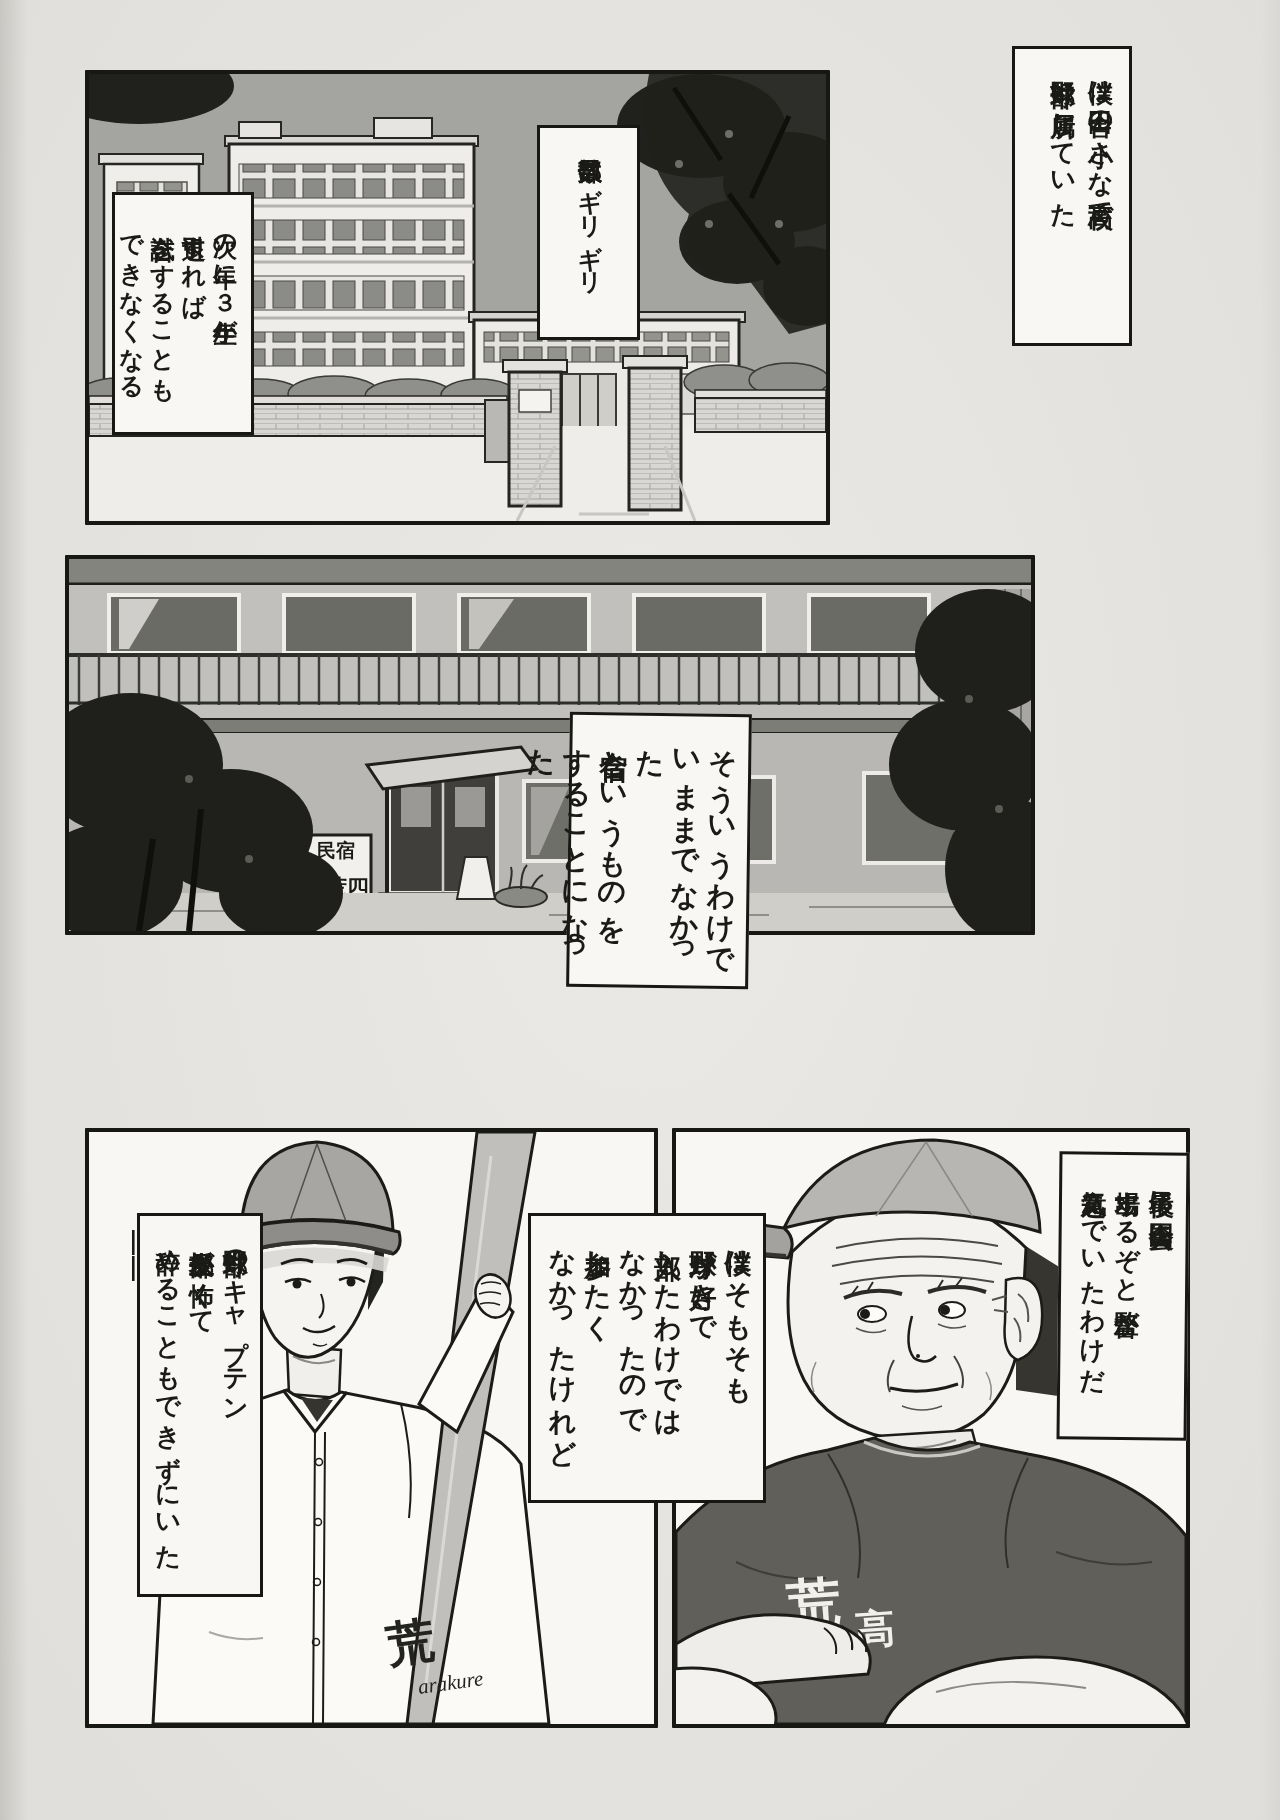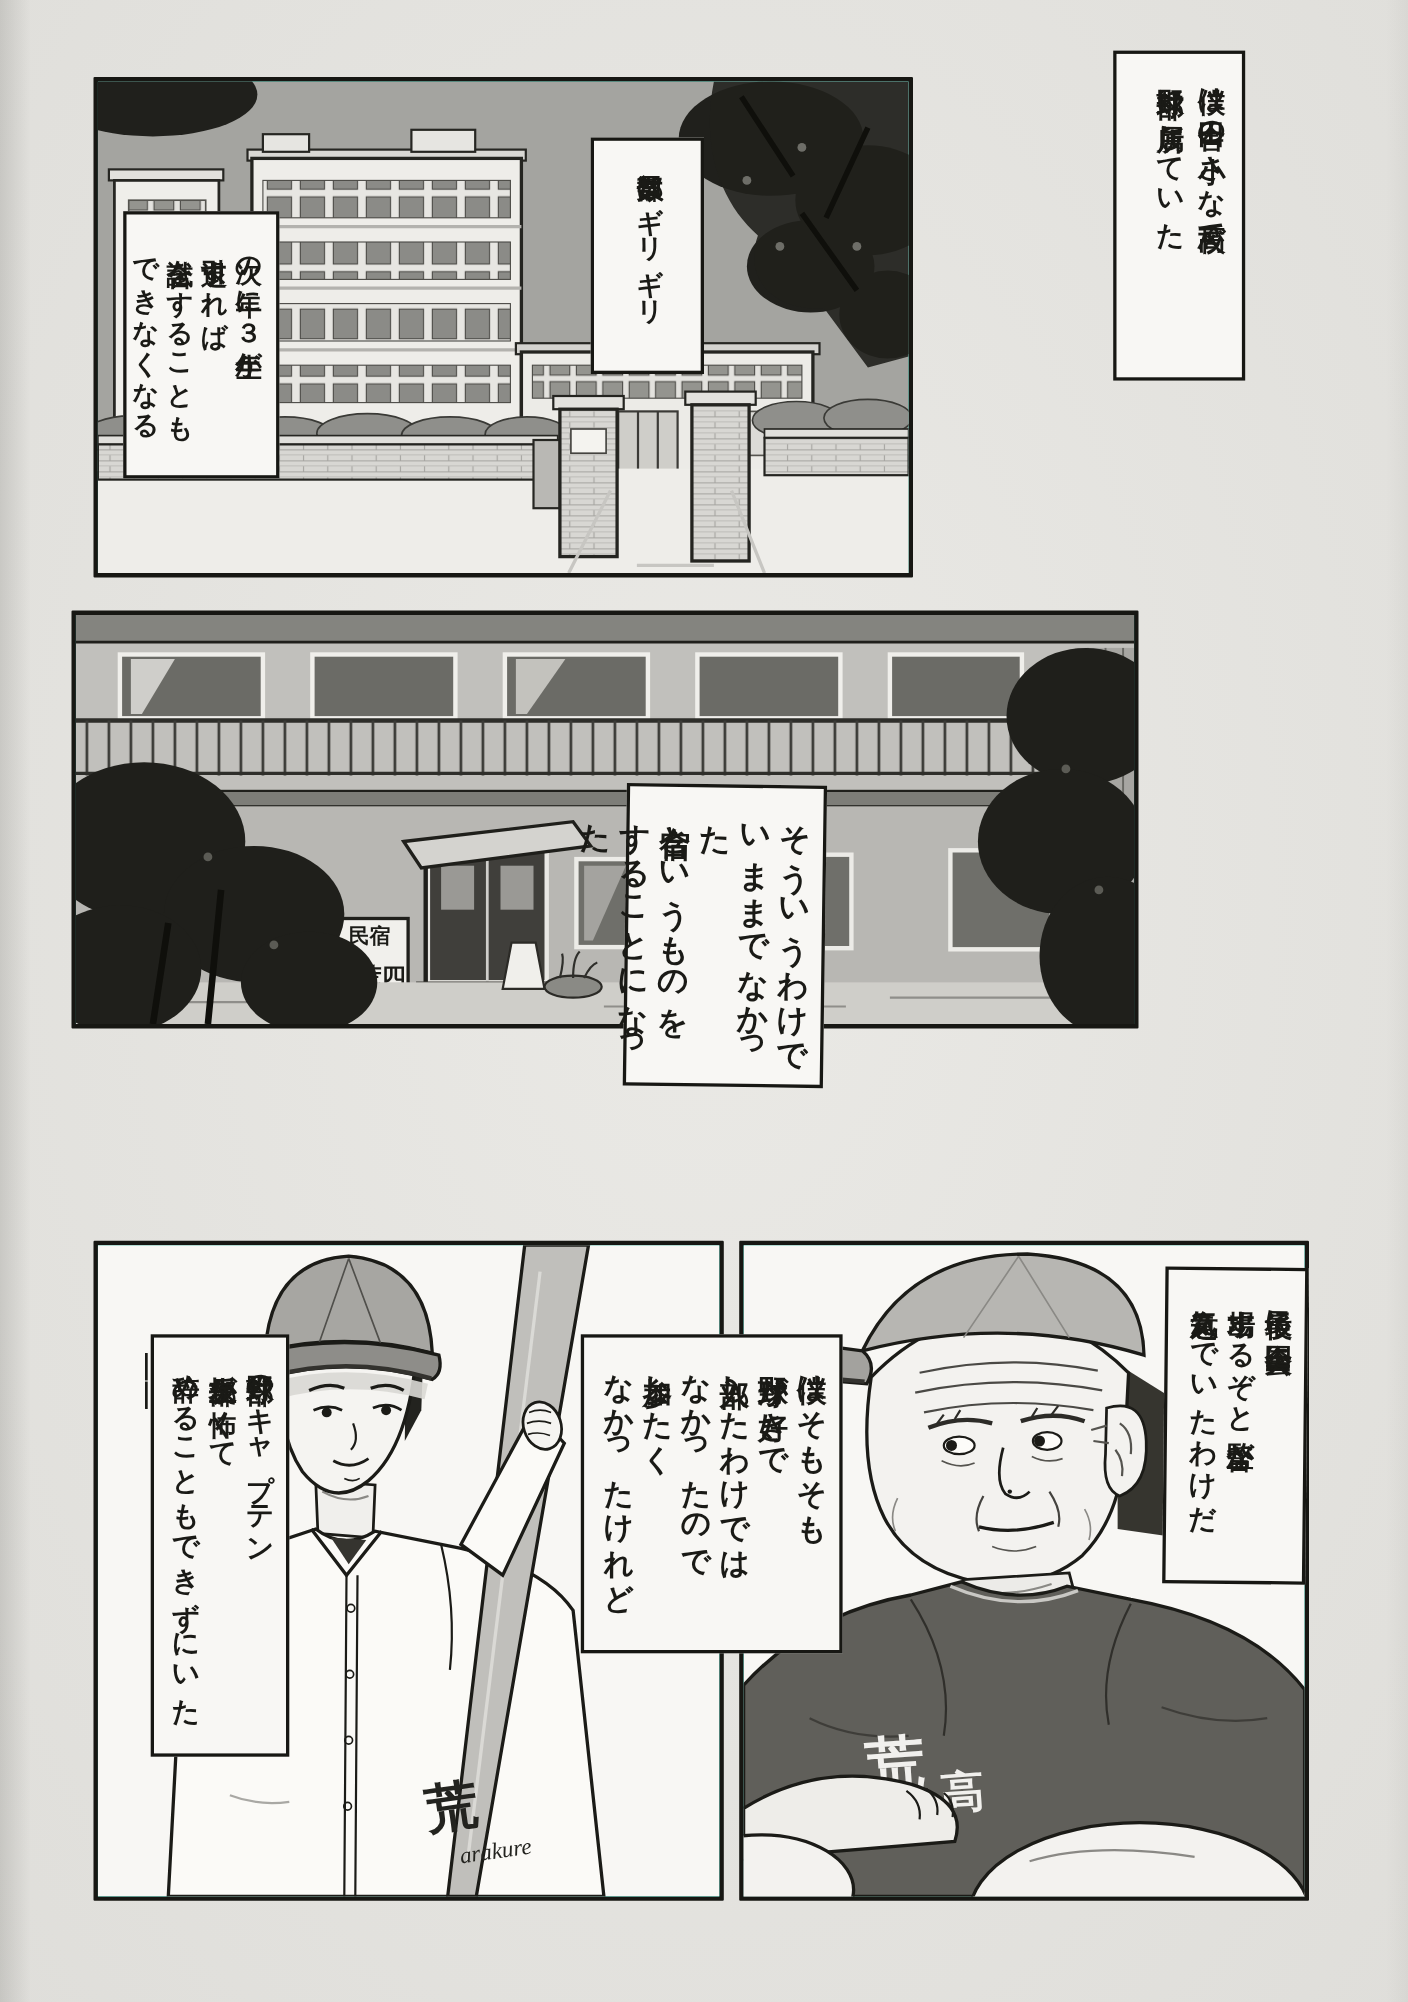--- a/index.html
+++ b/index.html
@@ -10,21 +10,21 @@
   }
   
   body::before{
     content:"";position:absolute;inset:0;z-index:0;pointer-events:none;
     background:
       linear-gradient(90deg, rgba(70,70,65,.16) 0, rgba(70,70,65,0) 28px),
       linear-gradient(270deg, rgba(70,70,65,.05) 0, rgba(70,70,65,0) 20px),
       radial-gradient(ellipse at 50% 45%, rgba(255,255,255,.05), rgba(40,40,36,.05));
   }
   .panel{
-    position:absolute;background:#5eead4;border:4px solid #171713;
+    position:absolute;background:#3b82f6;border:4px solid #171713;
     box-sizing:border-box;z-index:1;border-radius:1px;
   }
   .panel svg{display:block;width:100%;height:100%;}
   .tbox{
     position:absolute;z-index:3;background:#f8f7f4;border:3px solid #171713;
     box-sizing:border-box;color:#1a1a16;
     writing-mode:vertical-rl;text-orientation:mixed;
     font-weight:600;letter-spacing:1px;
   }
   .tbox .vcol{display:block;}

